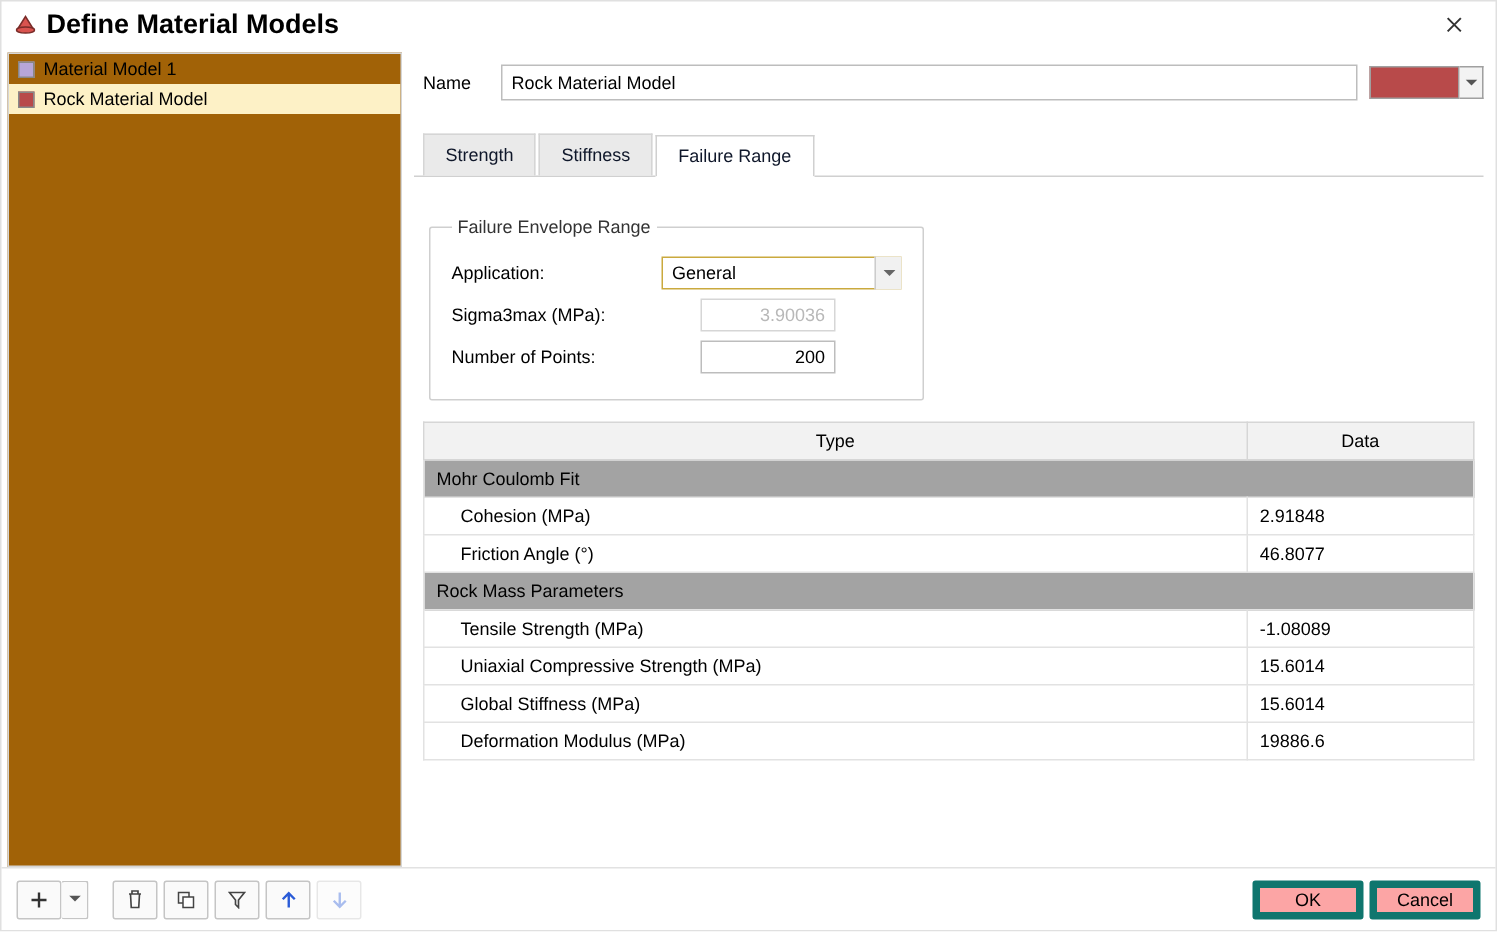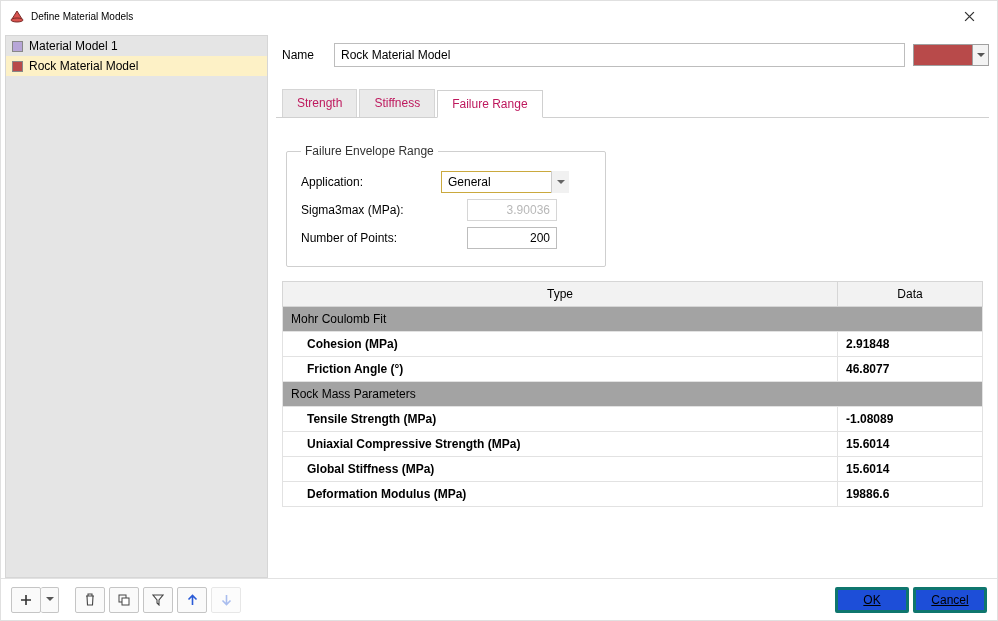--- a/index.html
+++ b/index.html
@@ -1,58 +1,58 @@
 <!DOCTYPE html>
 <html><head>
 <meta charset="utf-8">
 <style>
   * { box-sizing: border-box; font-family: "Segoe UI", Tahoma, sans-serif; font-size: 12px; }
   html,body { margin:0; padding:0; background:#fff; color:#000; }
   .window { width:998px; height:621px; border:1px solid #e0e0e0; display:flex; flex-direction:column; }
   .titlebar { height:30px; display:flex; align-items:center; padding:0 8px; }
   .titlebar .app-icon { width:16px; height:16px; margin-right:6px; }
-  .titlebar .title { flex:1; font-size:10px; }
+  .titlebar .title { flex:1; font-size:18px;font-weight:bold; }
   .titlebar .close { width:40px; height:30px; display:flex; align-items:center; justify-content:center; cursor:pointer; }
   .body { flex:1; display:flex; min-height:0; }
-  .sidebar { width:263px; border:1px solid #d6d6d6; margin:4px 0 0 4px; background:#e5e5e5; display:flex; flex-direction:column; }
+  .sidebar { width:263px; border:1px solid #d6d6d6; margin:4px 0 0 4px; background:#a16207; display:flex; flex-direction:column; }
   .mat-list { flex:1; overflow:auto; }
   .mat-item { display:flex; align-items:center; height:20px; padding:0 6px; cursor:pointer; }
   .mat-item.selected { background:#fdf1c6; }
   .swatch { width:11px; height:11px; border:1px solid #888; margin-right:6px; }
   .main { flex:1; padding:6px 8px 0 8px; display:flex; flex-direction:column; min-width:0;gap:12px; }
   .name-row { display:flex; align-items:center; gap:8px; padding:6px 0 10px 6px; }
   .name-row label { width:44px; }
   .name-input { flex:1; height:24px; border:1px solid #bdbdbd; padding:2px 6px; }
   .color-swatch-btn { width:60px; height:22px; border:1px solid #a0a0a0; background:#b84a4a; }
   .color-dd { width:16px; height:22px; border:1px solid #a0a0a0; border-left:none; display:flex; align-items:center; justify-content:center; background:#f3f3f3;}
   .tabs { display:flex; border-bottom:1px solid #d0d0d0; padding-left:6px;}
-  .tab { padding:6px 14px; border:1px solid transparent; border-bottom:none; color:#be185d; cursor:pointer; background:#ececec; margin-right:2px;}
+  .tab { padding:6px 14px; border:1px solid transparent; border-bottom:none; color:#0f172a; cursor:pointer; background:#ececec; margin-right:2px;}
   .tab.inactive { background:#eaeaea; border-color:#d5d5d5;}
   .tab.active { background:#fff; border:1px solid #d0d0d0; border-bottom:1px solid #fff; position:relative; top:1px;}
   .tab-content { padding:14px 6px 0 6px; }
   fieldset.fer { border:1px solid #cfcfcf; border-radius:2px; padding:10px 14px 14px 14px; width:320px; margin-left:4px;}
   fieldset.fer legend { padding:0 4px; color:#333; }
   .frow { display:flex; align-items:center; height:28px; }
   .frow label { width:140px; }
-  .select-wrap { position:relative; width:128px;}
+  .select-wrap { position:relative; width:160px;}
   .select { width:100%; height:22px; border:1px solid #caa93e; background:#fff; padding:0 20px 0 6px; text-align:left; cursor:pointer; display:flex; align-items:center;}
   .select .dd { position:absolute; right:0; top:0; width:18px; height:22px; border-left:1px solid #cccccc; background:#f1f1f1; display:flex; align-items:center; justify-content:center;}
   .num-input { width:90px; height:22px; border:1px solid #bdbdbd; text-align:right; padding:0 6px; margin-left:26px;}
   .num-input.readonly { color:#b8b8b8; border-color:#d6d6d6;}
   .data-table { width:100%; border-collapse:collapse; margin-top:14px;border-radius:29px; }
   .data-table th { background:#f2f2f2; border:1px solid #d6d6d6; font-weight:normal; padding:5px 8px; }
-  .data-table td { border:1px solid #e2e2e2; padding:5px 8px;font-weight:bold; }
+  .data-table td { border:1px solid #e2e2e2; padding:5px 8px; }
   .data-table .section td { background:#a3a3a3; font-weight:normal;margin-left:12px; }
   .data-table td.indent { padding-left:24px; }
   .footer { height:42px; border-top:1px solid #e2e2e2; display:flex; align-items:center; padding:0 10px; gap:4px;}
   .footer .spacer { flex:1; }
   .tool-btn { width:30px; height:26px; border:1px solid #c5c5c5; background:#fafafa; display:flex; align-items:center; justify-content:center; cursor:pointer; border-radius:2px;}
   .tool-btn.disabled { opacity:0.4; cursor:default;}
   .tool-split { width:18px; border-left:none;}
-  .btn { min-width:74px; height:26px; border:3px solid #0f766e; background:#1d4ed8; border-radius:2px; cursor:pointer;text-decoration:underline; }
+  .btn { min-width:74px; height:26px; border:5px solid #0f766e; background:#fca5a5; border-radius:2px; cursor:pointer; }
   .sep { width:8px; }
   svg { display:block; }
 </style>
 </head>
 <body>
 
 <div class="window">
 
   <div class="titlebar">
     <span class="app-icon">

